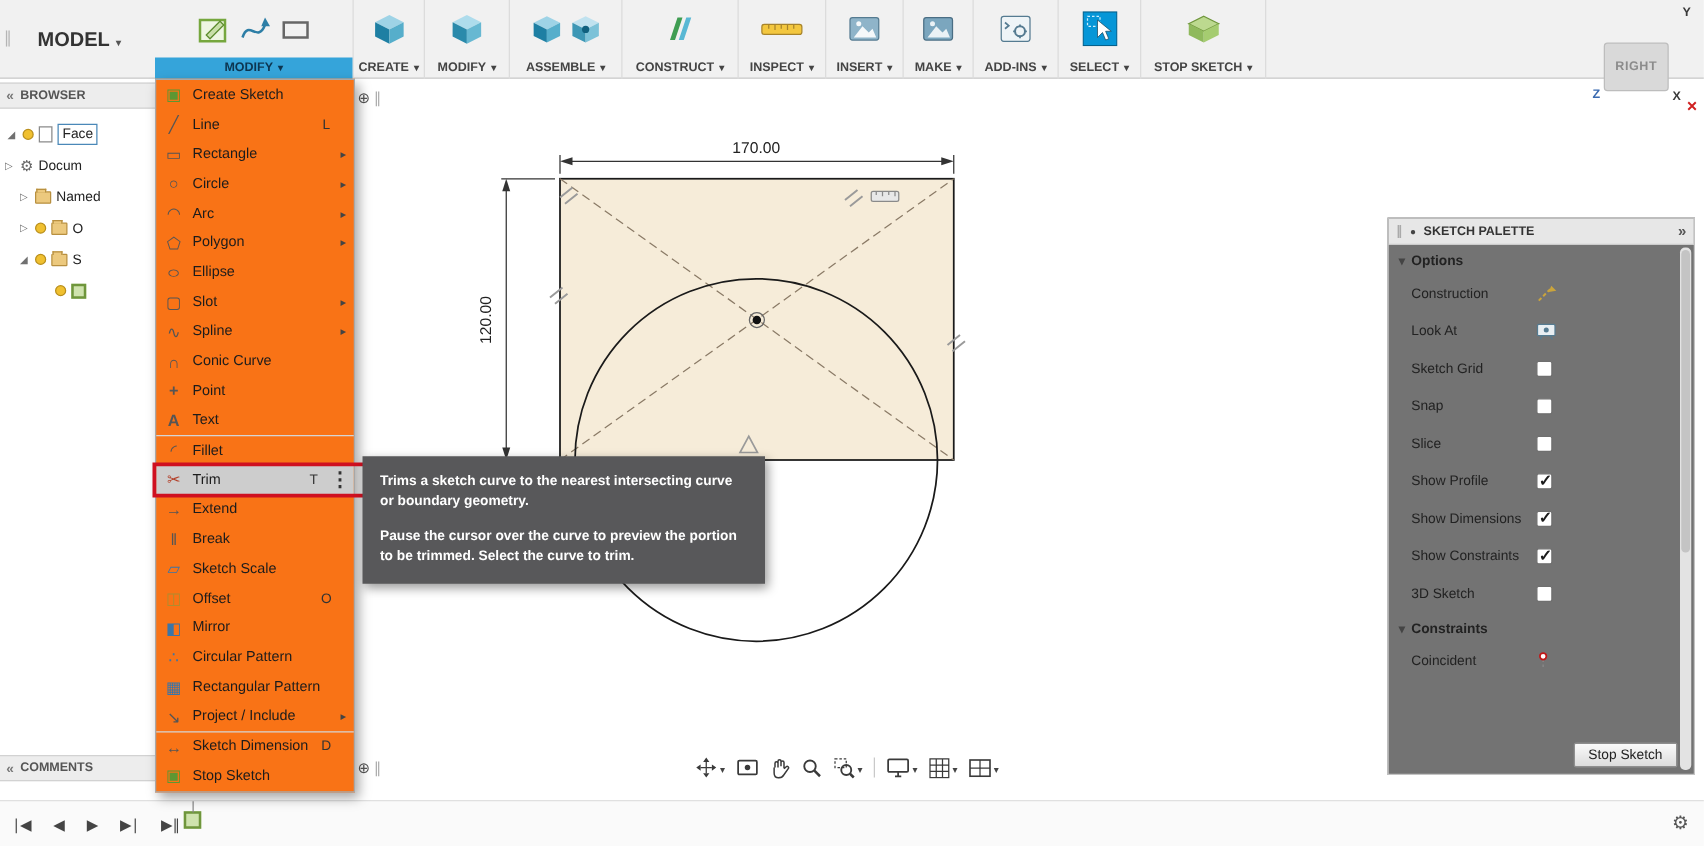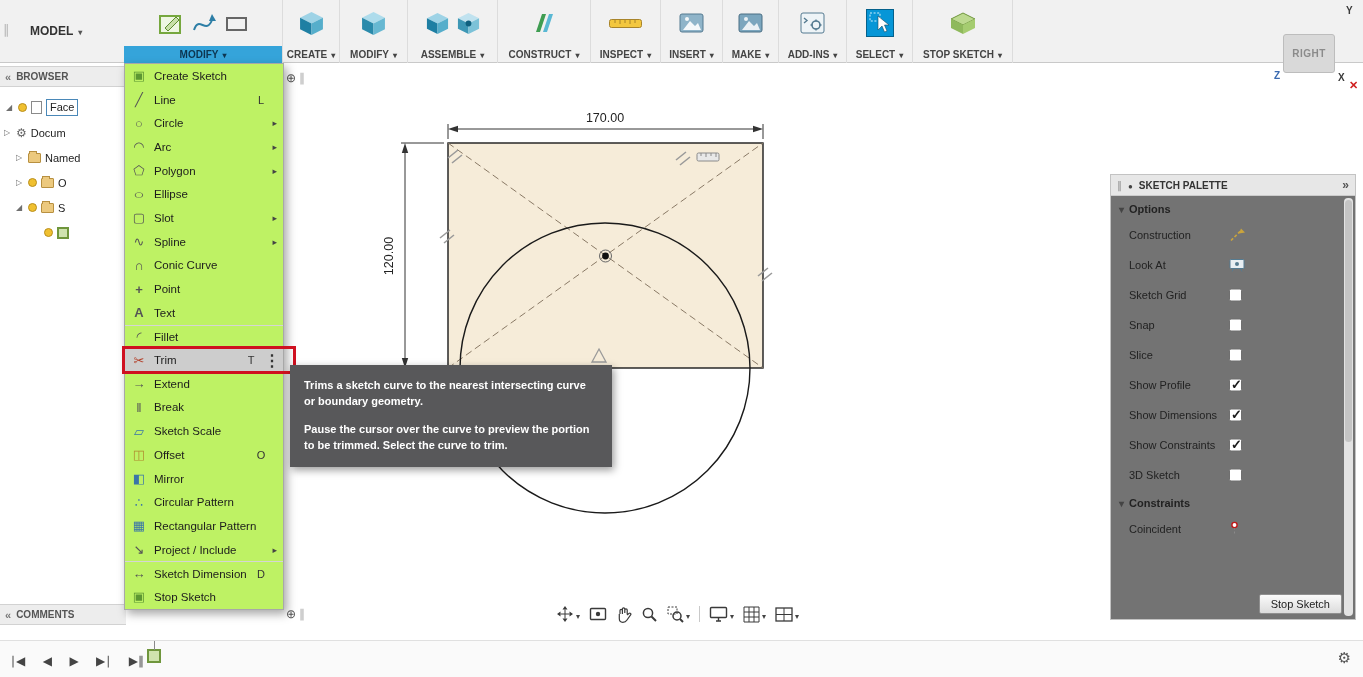--- a/index.html
+++ b/index.html
@@ -3,21 +3,21 @@
 <meta charset="utf-8">
 <style>
   html,body{width:1363px;height:677px;margin:0;overflow:hidden;background:#fff;
     font-family:"Liberation Sans",sans-serif;-webkit-font-smoothing:antialiased;}
   *{box-sizing:border-box;}
 
   
   .toolbar{position:absolute;left:0;top:0;width:1363px;height:63px;background:#f1f1f1;
     border-bottom:1px solid #c9c9c9;z-index:15;}
   .edge-grip{position:absolute;left:3px;top:22px;color:#b5b5b5;font-size:13px;}
-  .model{position:absolute;left:30px;top:24px;font-size:12px;font-weight:bold;color:#333;cursor:default;}
+  .model{position:absolute;left:30px;top:24px;font-size:16px;font-weight:bold;color:#333;cursor:default;}
   .model::after{content:"▾";margin-left:5px;font-size:8px;color:#555;}
   .tb-groups{position:absolute;left:124px;top:0;height:63px;display:flex;}
   .tb-group{position:relative;height:63px;border-right:1px solid #dcdcdc;}
   .tb-icons{height:46px;display:flex;align-items:center;justify-content:center;gap:6px;padding:0 6px;}
   .tb-label{position:absolute;left:0;right:0;bottom:0;height:17px;line-height:17px;text-align:center;
     font-size:10px;font-weight:bold;color:#444;cursor:default;white-space:nowrap;}
   .tb-label::after{content:"▾";margin-left:4px;font-size:8px;}
   .tb-label.active{background:#35a4da;color:#0d3550;}
 
   
@@ -44,21 +44,21 @@
   .exp.closed::before{content:"▷";}
   .bulb{width:9px;height:9px;border-radius:50%;background:#f0c030;border:1px solid #b98f1d;flex:none;}
   .gear9::before{content:"⚙";color:#666;font-size:12px;}
   .folder{width:13px;height:10px;background:#ecc97e;border:1px solid #b89040;border-radius:1px;position:relative;flex:none;}
   .folder::before{content:"";position:absolute;left:0;top:-3px;width:6px;height:2px;background:#ecc97e;border:1px solid #b89040;border-bottom:none;}
   .docicon{width:11px;height:13px;background:#fff;border:1px solid #8a8a8a;flex:none;}
   .name-box{border:1px solid #4a88b8;background:#fff;padding:0 3px;line-height:15px;font-size:11px;}
   .sketch-chip{width:12px;height:12px;background:#cfe3ae;border:2px solid #6f963c;flex:none;}
 
   
-  .menu{position:absolute;left:124px;top:63px;width:160px;background:#bef264;border:1px solid #a8a8a8;
+  .menu{position:absolute;left:124px;top:63px;width:160px;background:#f97316;border:1px solid #a8a8a8;
     box-shadow:3px 4px 9px rgba(0,0,0,.35);z-index:20;}
   .mrow{position:relative;height:23.7px;display:flex;align-items:center;gap:7px;padding:0 6px;cursor:default;}
   .mrow.sep-top{border-top:1px solid #d5d5d5;}
   .mrow.hl{background:#cdcdcd;}
   .mlabel{flex:1;font-size:11.5px;color:#1c1c1c;white-space:nowrap;}
   .msc{font-size:11px;color:#333;min-width:12px;text-align:center;margin-right:10px;}
   .has-sub::after{content:"▸";position:absolute;right:6px;top:50%;transform:translateY(-50%);font-size:9px;color:#444;}
   .mdots{position:absolute;right:3px;top:50%;transform:translateY(-50%);color:#333;font-weight:bold;}
   .mdots::before{content:"⋮";}
   .trim-outline{position:absolute;left:-3px;right:-13px;top:-2px;bottom:-2px;border:3px solid #cf1020;pointer-events:none;}
@@ -385,20 +385,24 @@
       <span class="mi i-createsketch"></span>
       <span class="mlabel">Create Sketch</span>
       <span class="msc"></span>
     </div>
   <div class="mrow">
       <span class="mi i-line"></span>
       <span class="mlabel">Line</span>
       <span class="msc">L</span>
     </div>
   <div class="mrow has-sub">
+      <span class="mi i-rectangle"></span>
+      <span class="mlabel">Rectangle</span>
+    </div>
+  <div class="mrow has-sub">
       <span class="mi i-circle"></span>
       <span class="mlabel">Circle</span>
     </div>
   <div class="mrow has-sub">
       <span class="mi i-arc"></span>
       <span class="mlabel">Arc</span>
     </div>
   <div class="mrow has-sub">
       <span class="mi i-polygon"></span>
       <span class="mlabel">Polygon</span>

